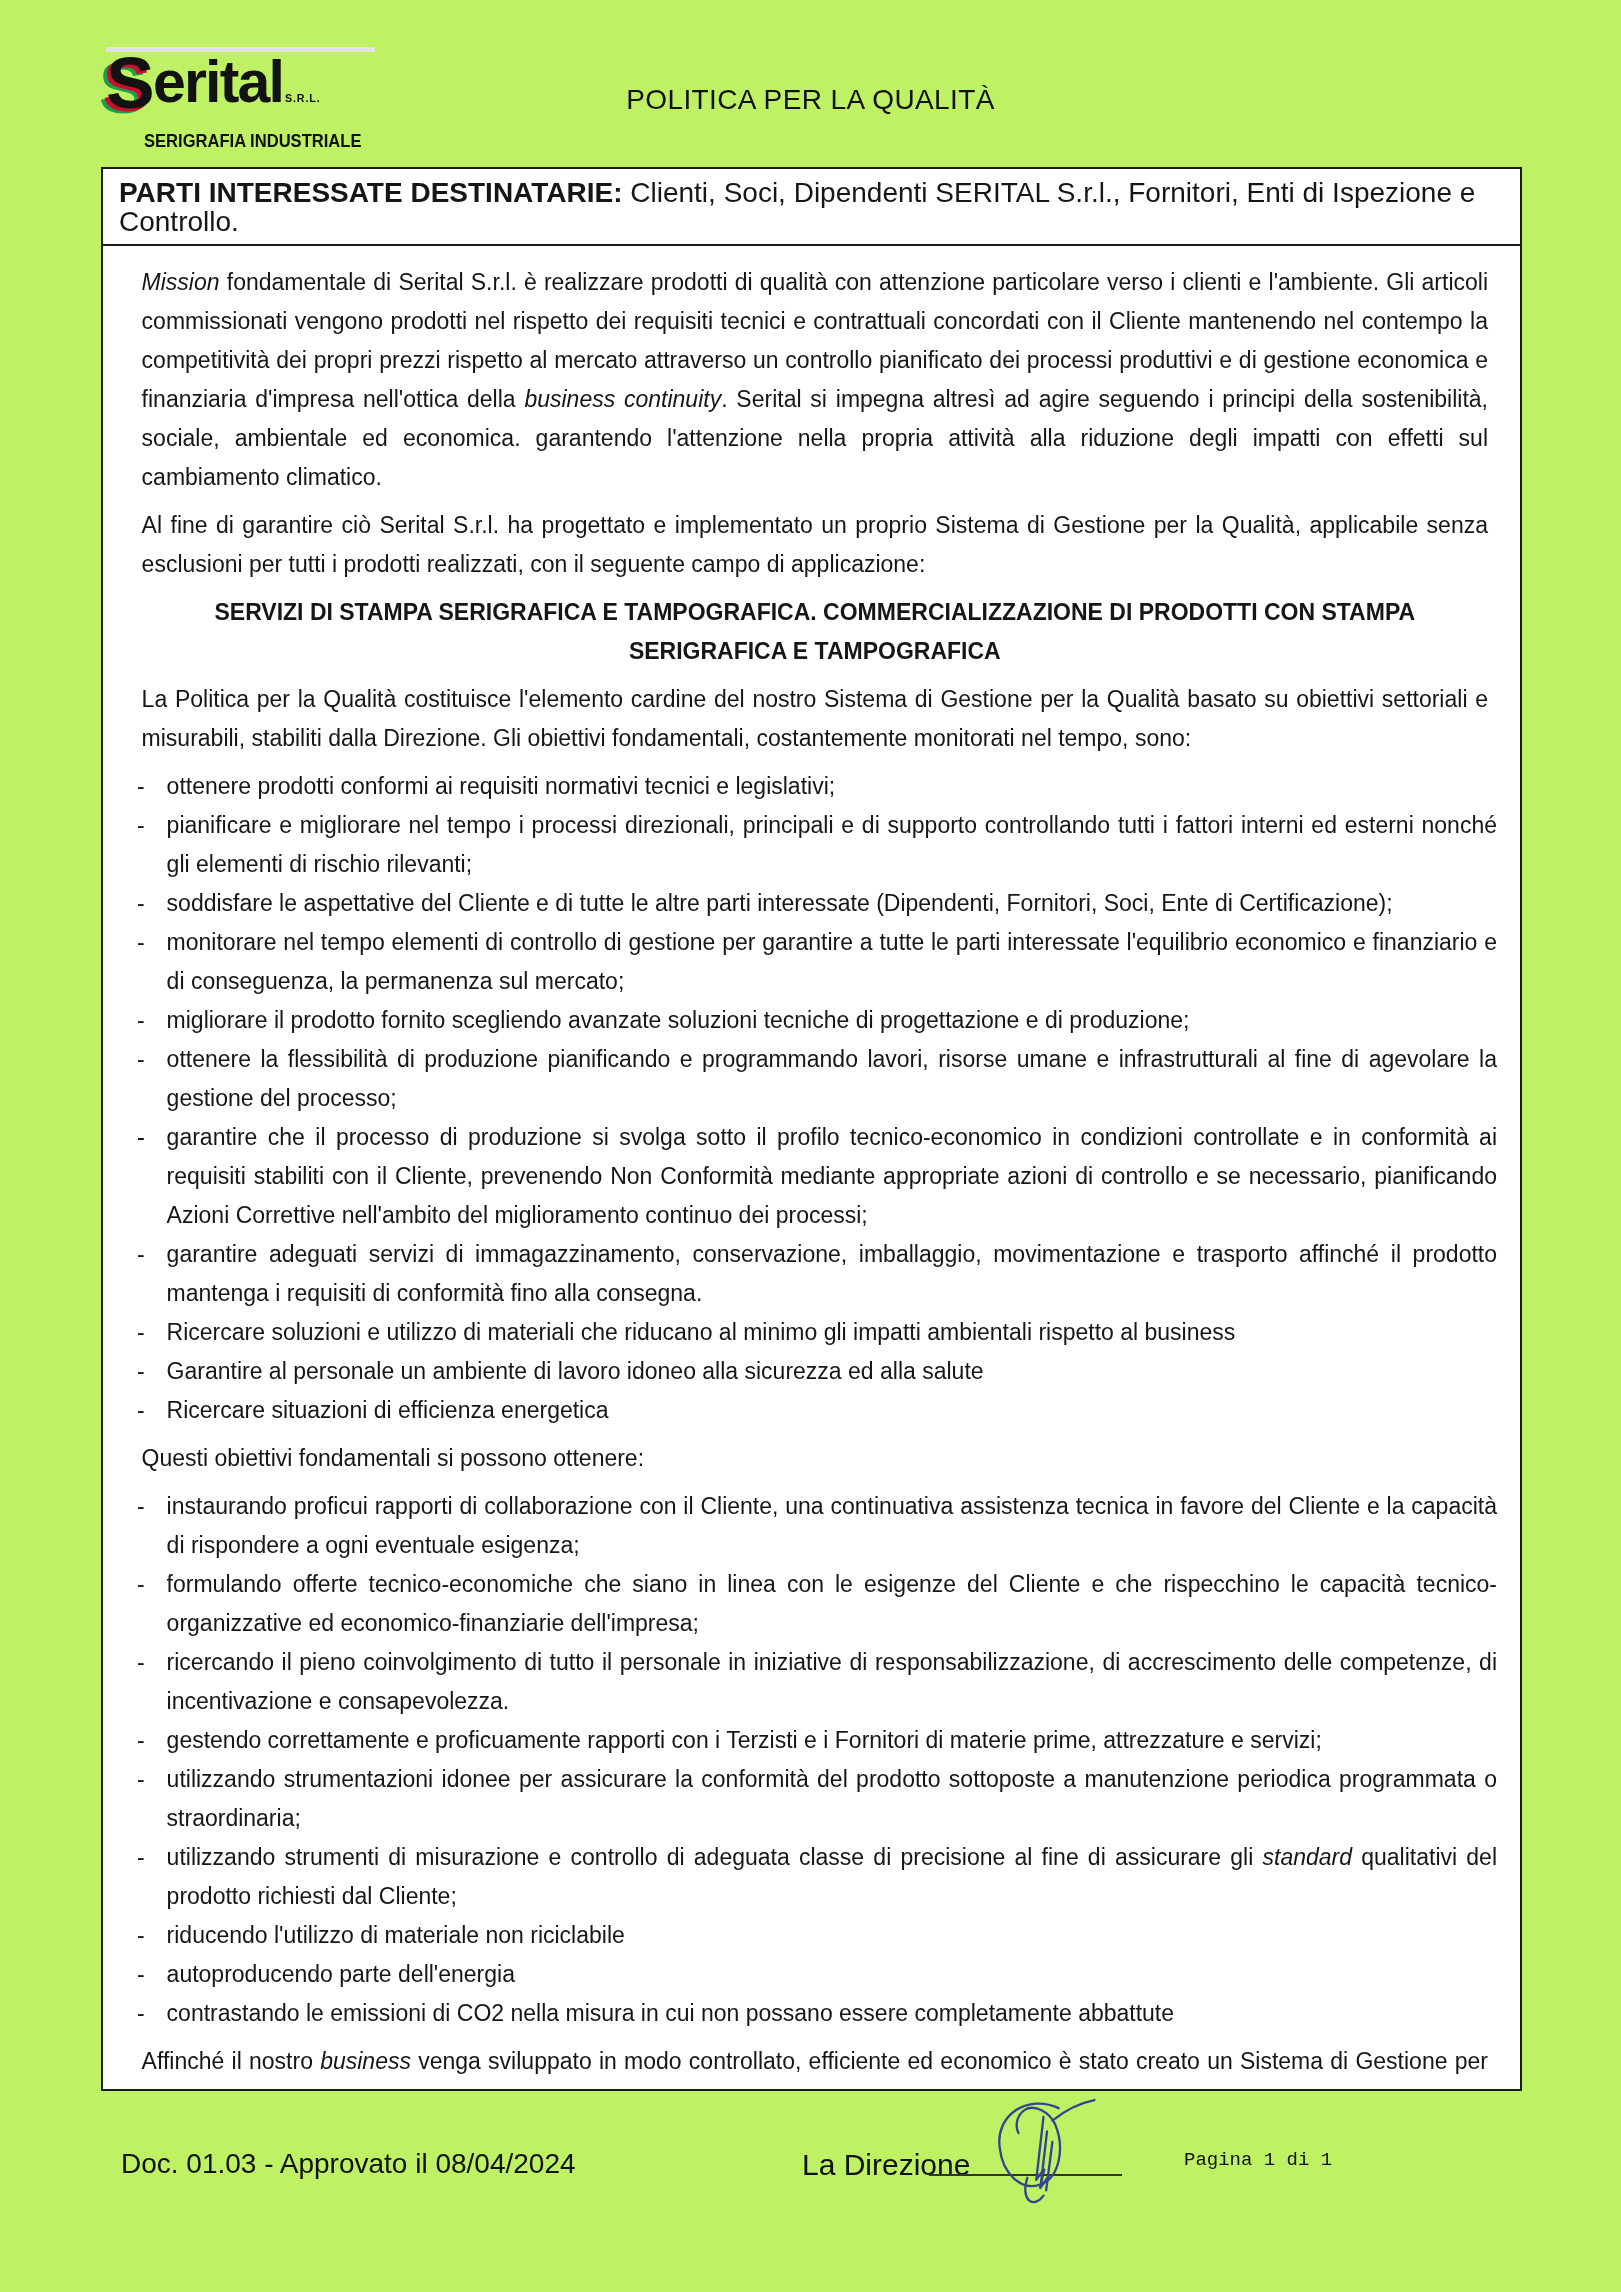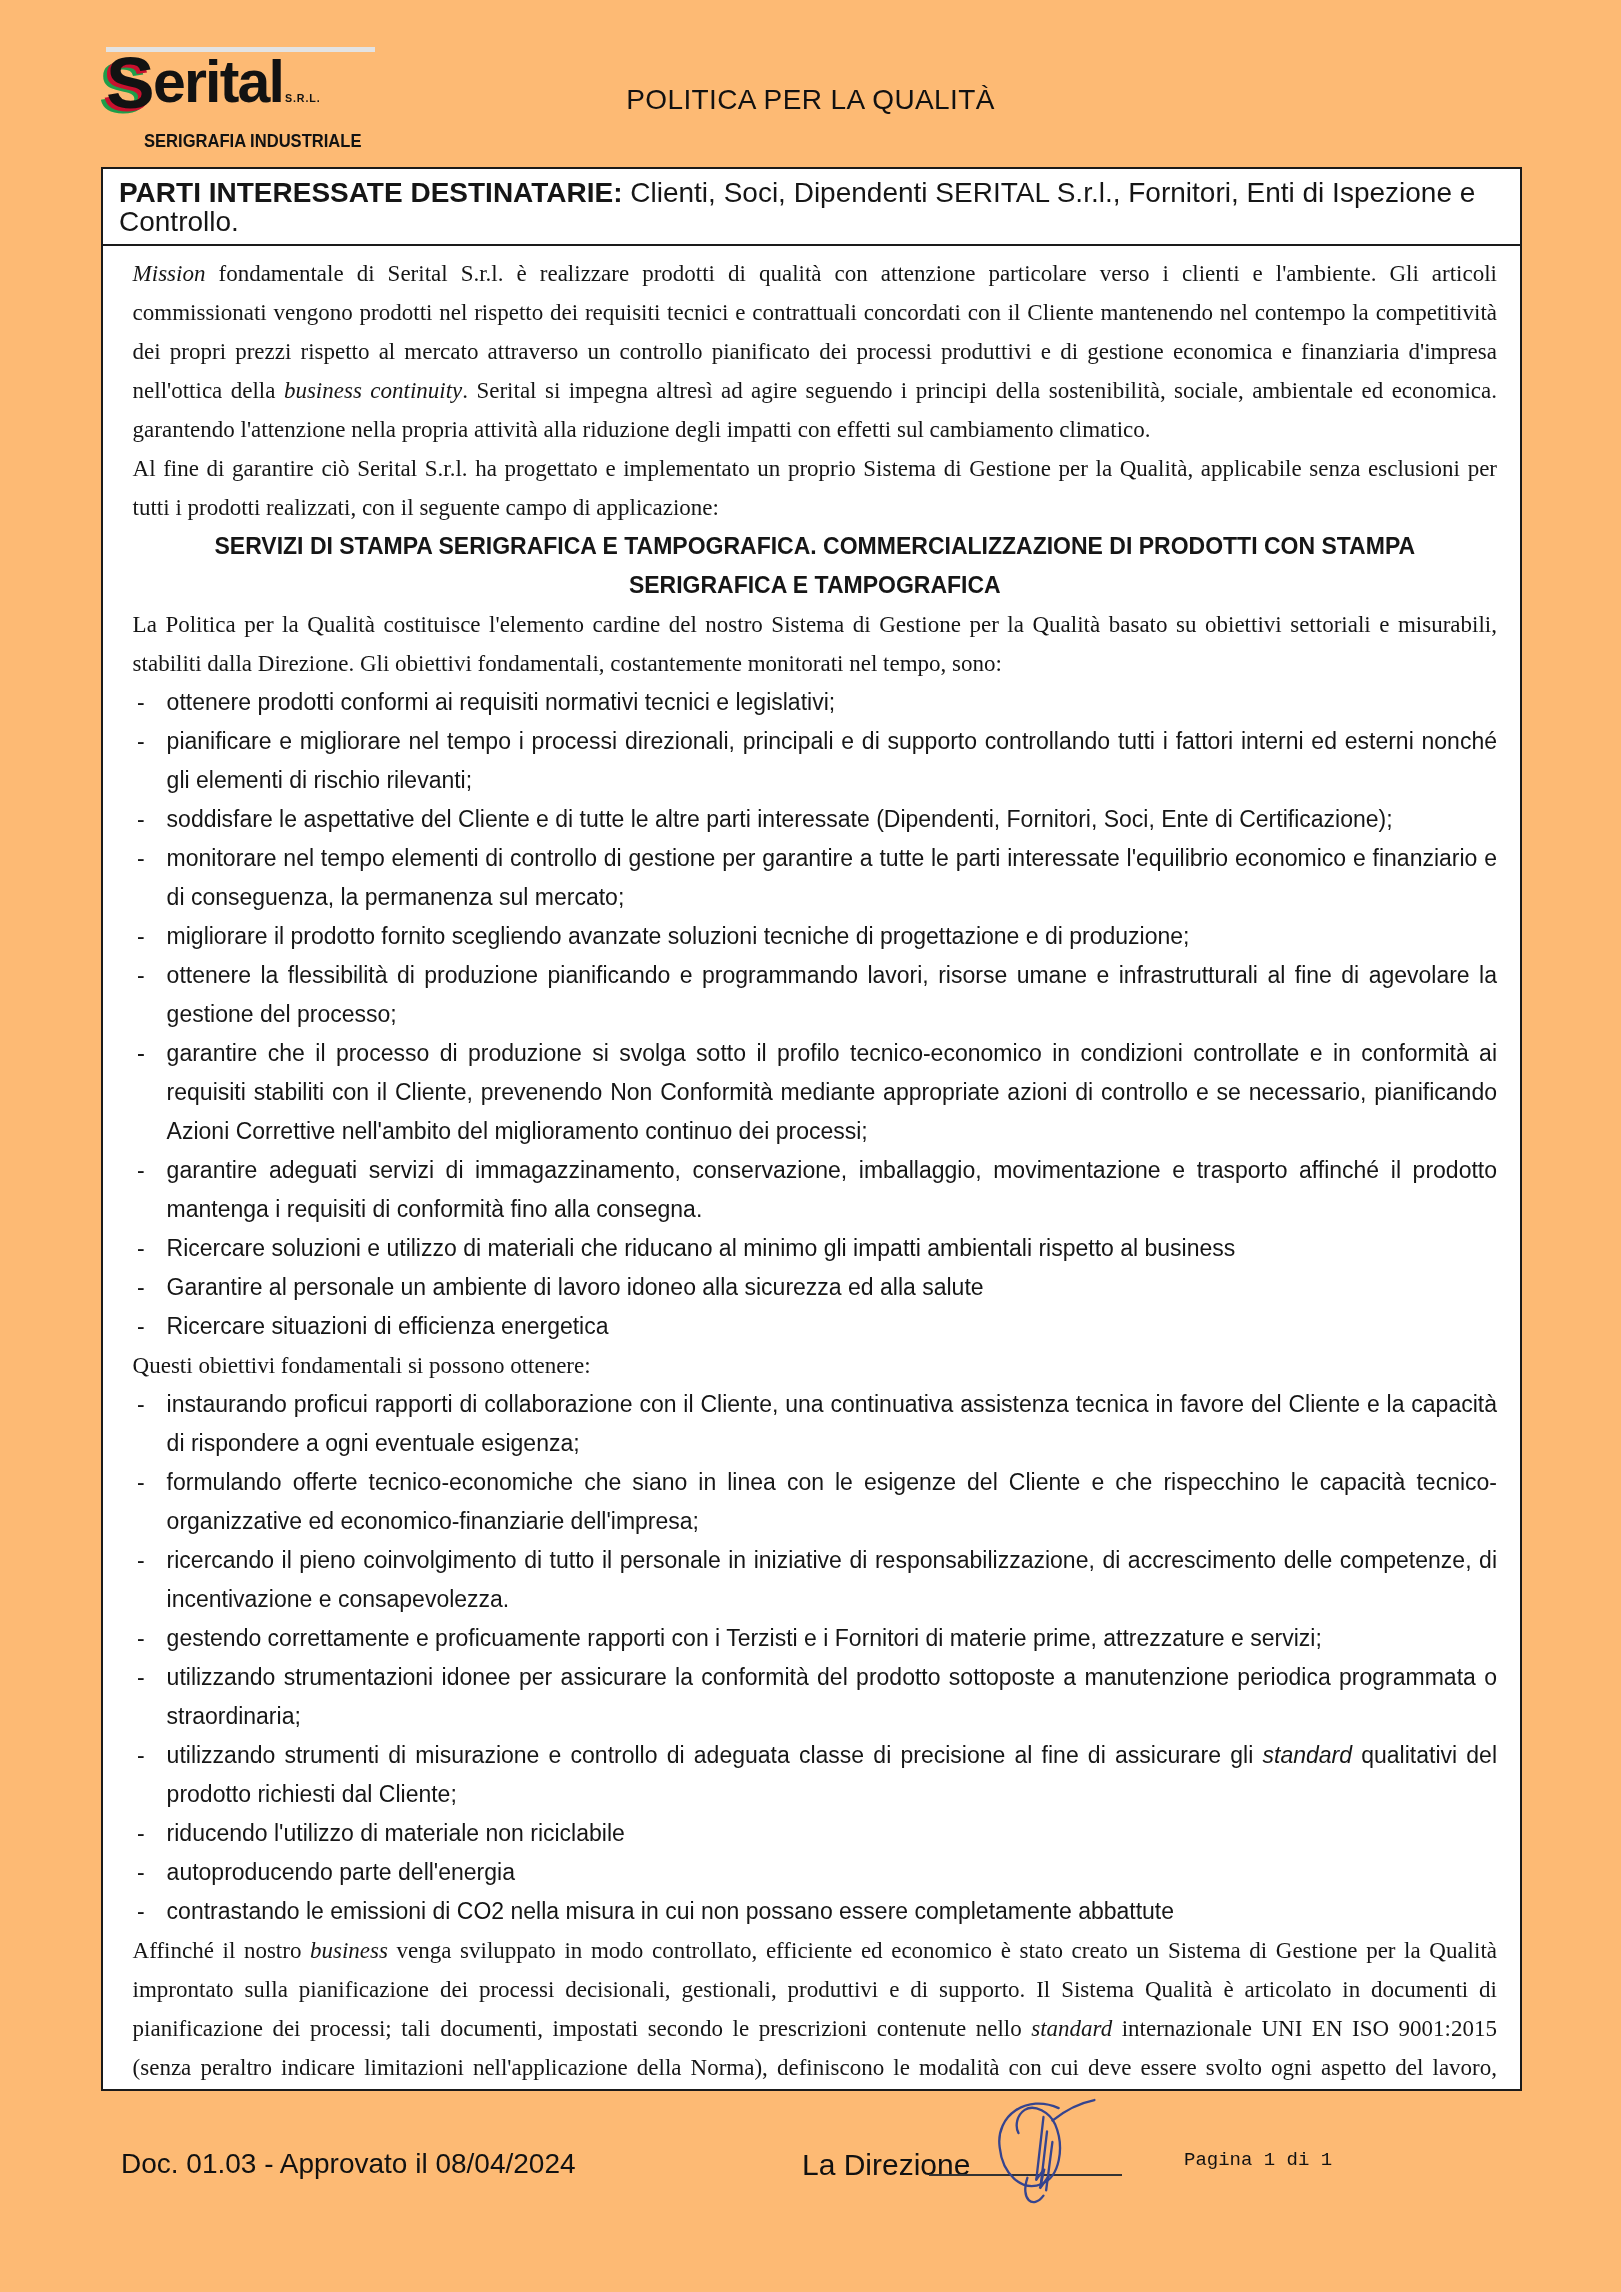--- a/index.html
+++ b/index.html
@@ -1,19 +1,19 @@
 <!DOCTYPE html>
 <html style="--accent-green: #1e9e4a; --accent-red: #c8102e; --signature-blue: #35448f;font-size:14.3px"><head>
 <meta charset="utf-8">
 <style>
   html,body{margin:0;padding:0;background:#ffffff;}
   .page{
     position:relative;
     width:1621px;height:2293px;
-    background:#fdba74;
+    background:#bef264;
     font-family:"Liberation Sans", sans-serif;
     color:#161616;
     overflow:hidden;
     margin:0 auto;
   }
   
   .logo{position:absolute;left:106px;top:47px;width:287px;}
   .logo-artifact{height:5.4px;background:#e3e3e3;width:269px;margin-bottom:1.8px;}
   .logo-name{
     font-weight:bold;font-size:59px;line-height:57px;letter-spacing:-1.8px;color:#121212;
@@ -43,21 +43,21 @@
     border-bottom:2.7px solid #1a1a1a;
     padding:9px 14.3px 8px 16px;
     font-size:28px;line-height:29px;
   }
   .box-header b{font-weight:bold;}
   .box-body{
     padding:8px 23px 0 29.6px;
     font-size:23px;line-height:39px;
     text-align:justify;
   }
-  .para{margin:0;text-align:justify;font-family:Liberation Serif, serif;}
+  .para{margin:9px;text-align:justify;}
   .heading{margin:0;font-weight:bold;text-align:center;}
   .bullet{position:relative;padding-left:34px;margin:0;text-align:justify;}
   .bullet .dash{position:absolute;left:4.5px;top:0;}
   .it{font-style:italic;}
   
   .footer-docref{position:absolute;left:121px;top:2148px;font-size:28px;color:#111;text-align:right;}
   .footer-direzione{position:absolute;left:802px;top:2148px;font-size:30px;color:#111;}
   .signature-line{position:absolute;left:929px;top:2174px;width:193px;border-top:2.7px solid #333;}
   .signature-svg{position:absolute;left:972px;top:2092px;width:134px;height:134px;}
   .footer-page{

